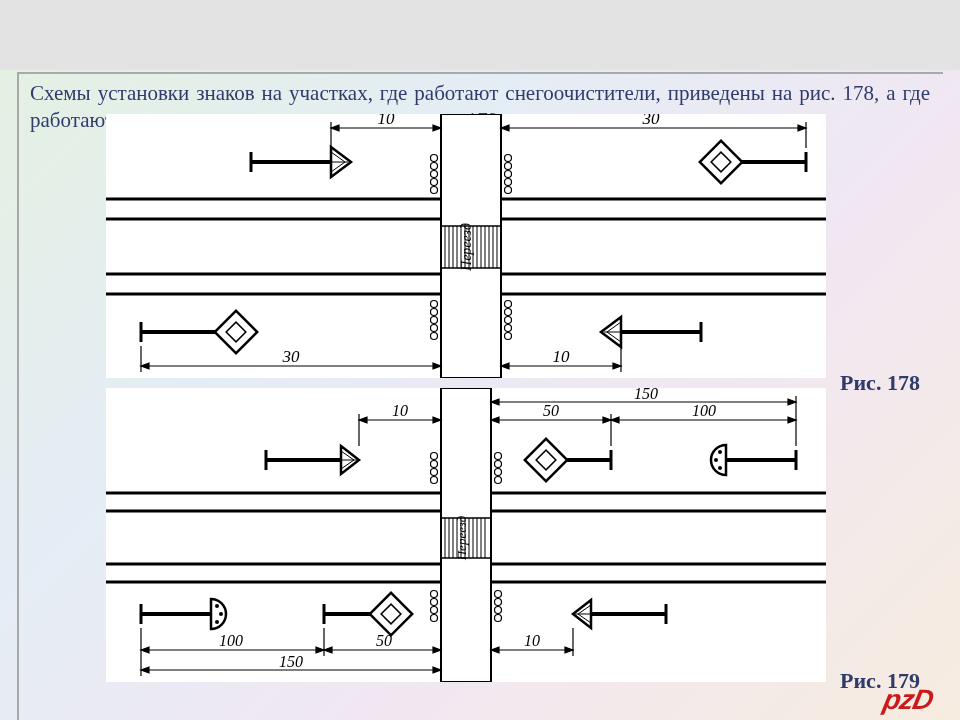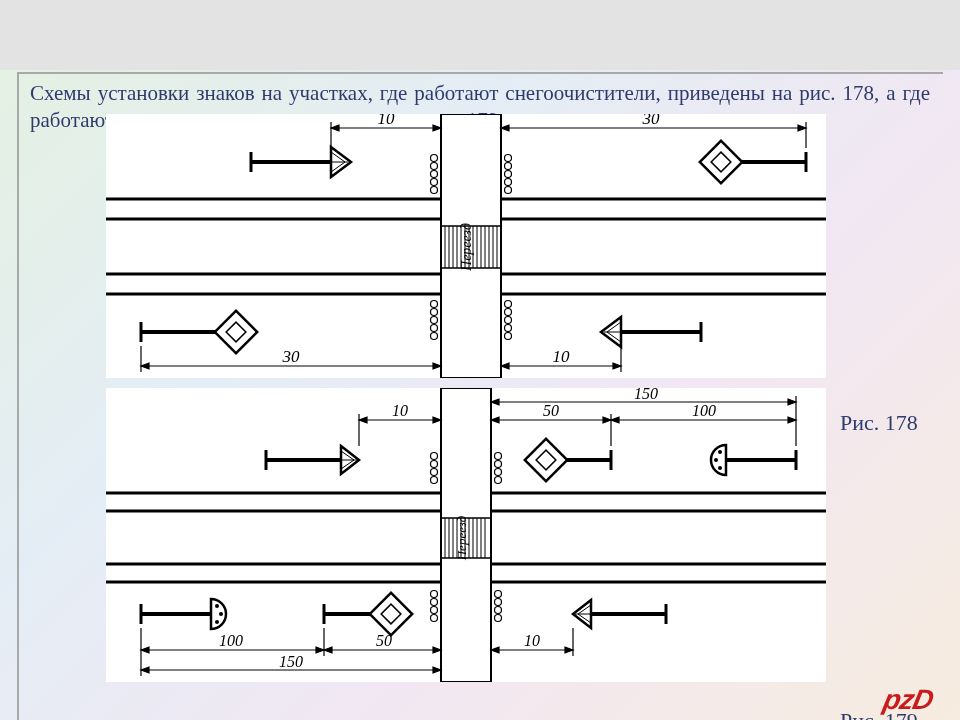--- a/index.html
+++ b/index.html
@@ -37,23 +37,22 @@
     left: 30px; top: 80px;
     width: 900px;
     font-size: 21px;
     line-height: 1.3;
     color: #2f3b6b;
     text-align: justify;
   }
   .fig-label {
     position: absolute;
     font-size: 22px;
-    font-weight: normal;
+    font-weight: bold;
     color: #2f3b6b;
-    margin-top: 40px;
   }
   .fig178-label { left: 840px; top: 370px; }
   .fig179-label { left: 840px; top: 668px; }
   .diagram-box {
     position: absolute;
     background: #ffffff;
   }
   .d178 { left: 106px; top: 114px; width: 720px; height: 264px; }
   .d179 { left: 106px; top: 388px; width: 720px; height: 294px; }
   svg { display: block; }

